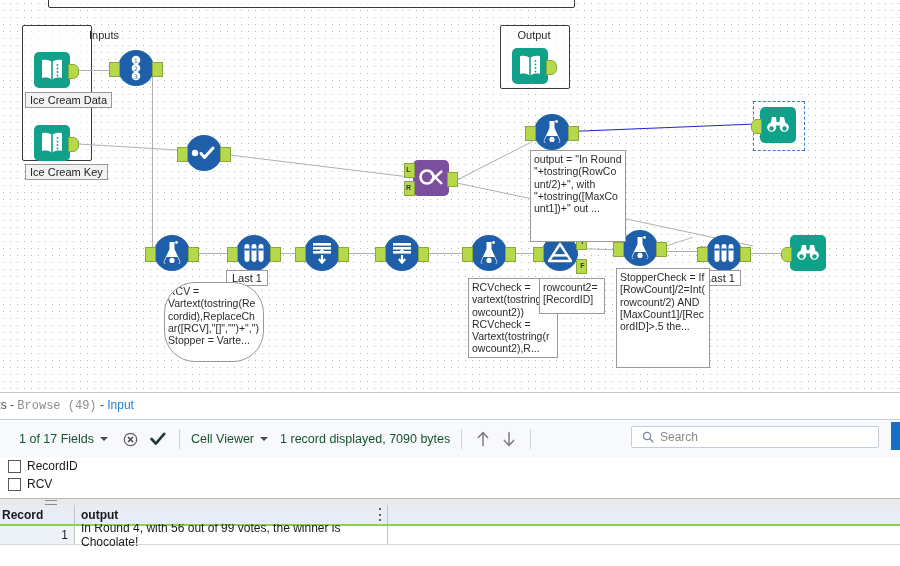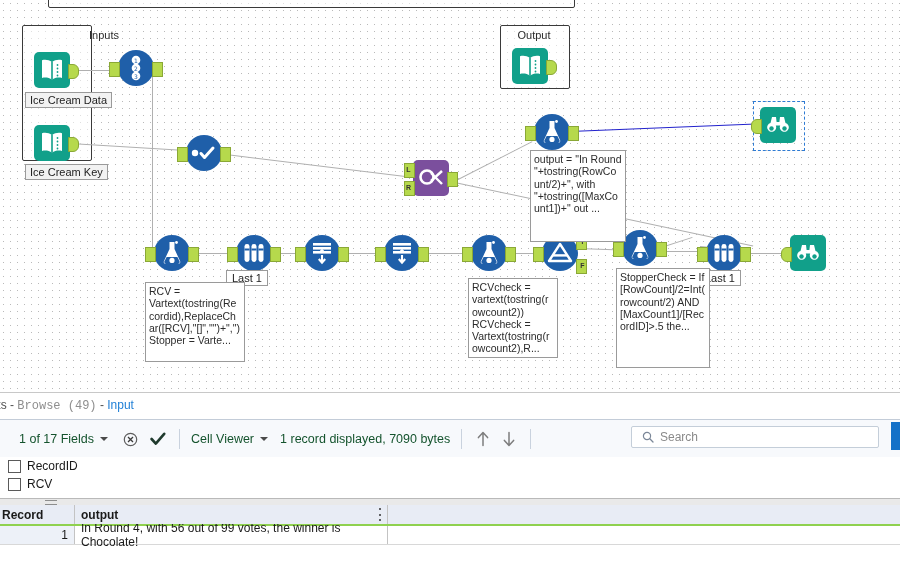--- a/index.html
+++ b/index.html
@@ -432,24 +432,25 @@
         <path d="M6 3 L10 3 L10.6 8 L13.4 8 L14 3 L18 3 L19.5 9 A4.5 4.5 0 1 1 14.2 11.5 L9.8 11.5 A4.5 4.5 0 1 1 4.5 9 Z" fill="#ffffff"></path>
         <circle cx="5.5" cy="14.5" r="2.2" fill="#11a08a"></circle>
         <circle cx="18.5" cy="14.5" r="2.2" fill="#11a08a"></circle>
       </svg>
     </div>
     <div class="anchor in" style="border-radius:6px 0 0 6px;"></div>
   </div>
 
   <div class="annot" style="left:530px;top:150px;width:88px;height:86px;">output = "In Round "+tostring(RowCount/2)+", with "+tostring([MaxCount1])+" out ...</div>
 
-  <div class="annot" style="left:145px;top:282px;width:92px;height:74px;">RCV = Vartext(tostring(Recordid),ReplaceChar([RCV],"[]","")+",") Stopper = Varte...</div>
+  <div class="annot" style="left:164px;top:282px;width:92px;height:74px;border-radius:31px;">RCV = Vartext(tostring(Recordid),ReplaceChar([RCV],"[]","")+",") Stopper = Varte...</div>
 
   <div class="annot" style="left:468px;top:278px;width:82px;height:74px;">RCVcheck = vartext(tostring(rowcount2)) RCVcheck = Vartext(tostring(rowcount2),R...</div>
 
+  <div class="annot" style="left:539px;top:278px;width:58px;height:30px;">rowcount2=[RecordID]</div>
 
   <div class="annot" style="left:616px;top:268px;width:86px;height:94px;">StopperCheck = If [RowCount]/2=Int(rowcount/2) AND [MaxCount1]/[RecordID]&gt;.5 the...</div>
 </div>
 
 <div id="results">
 
   <div id="res-tabbar">
     <div id="res-tab-text">
       <span class="muted">ults</span><span class="muted"> - </span><span class="grey">Browse (49)</span><span class="muted"> - </span><span>Input</span>
     </div>

